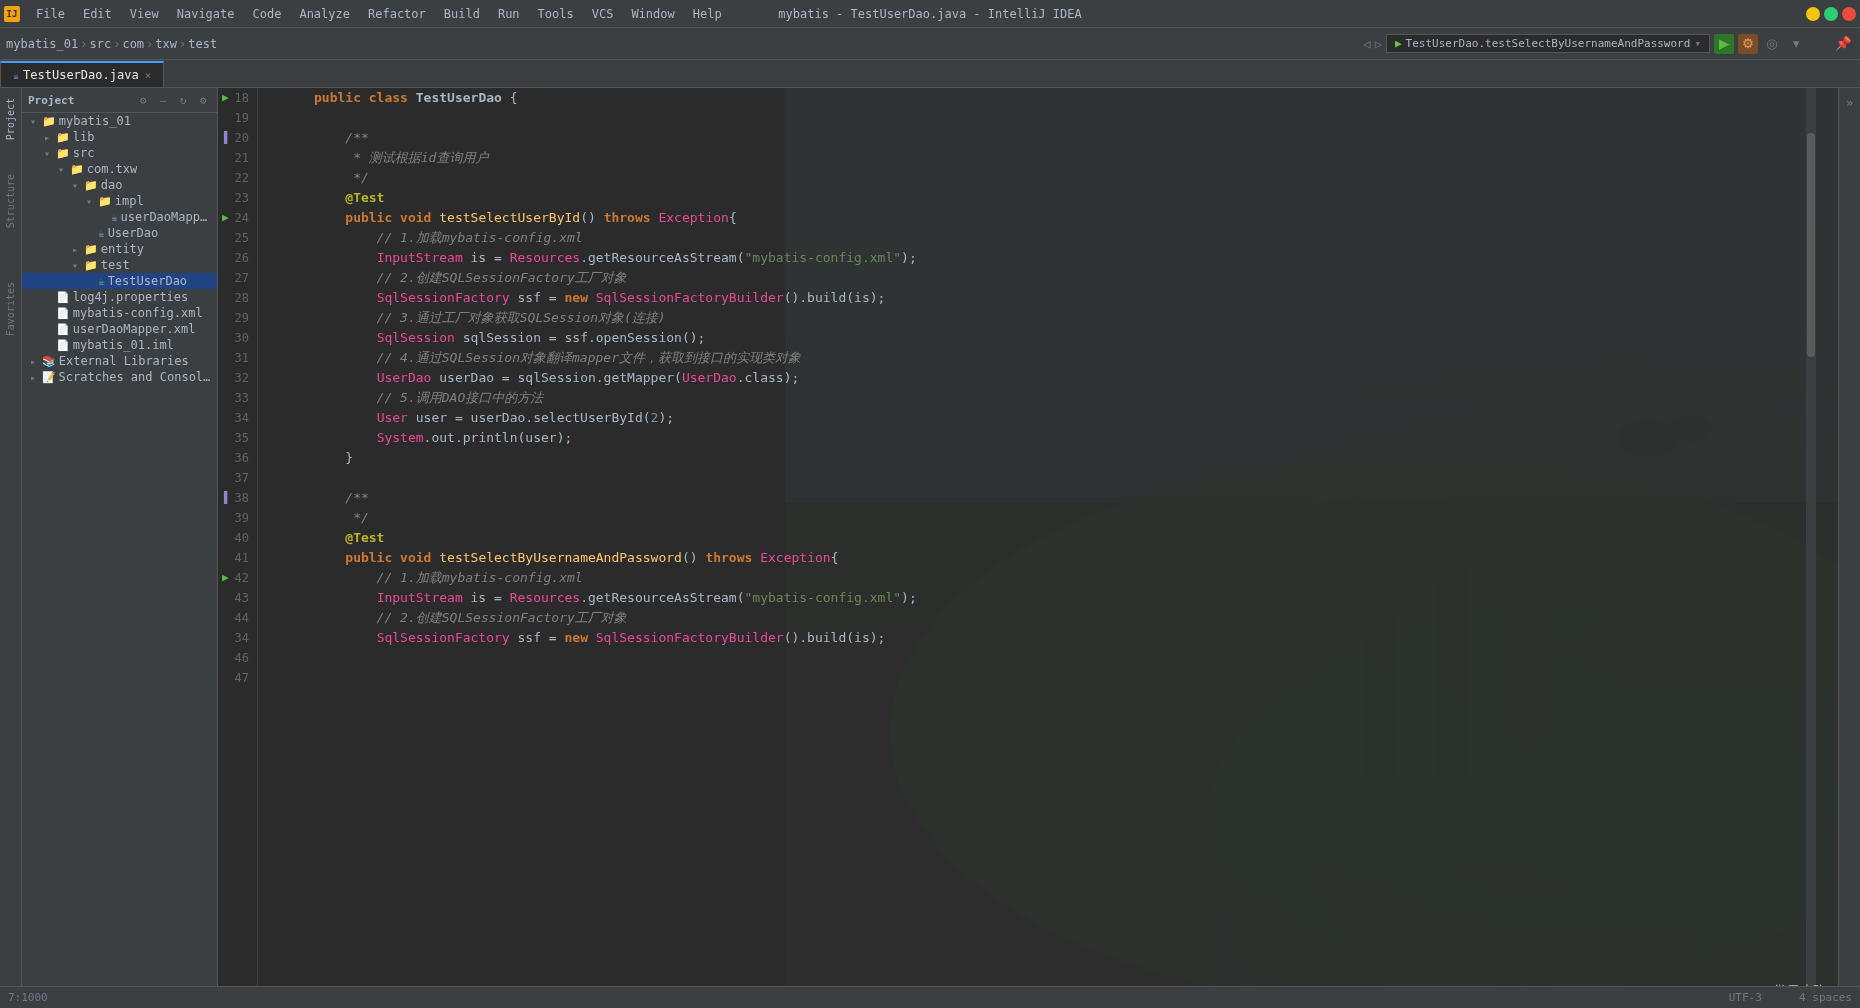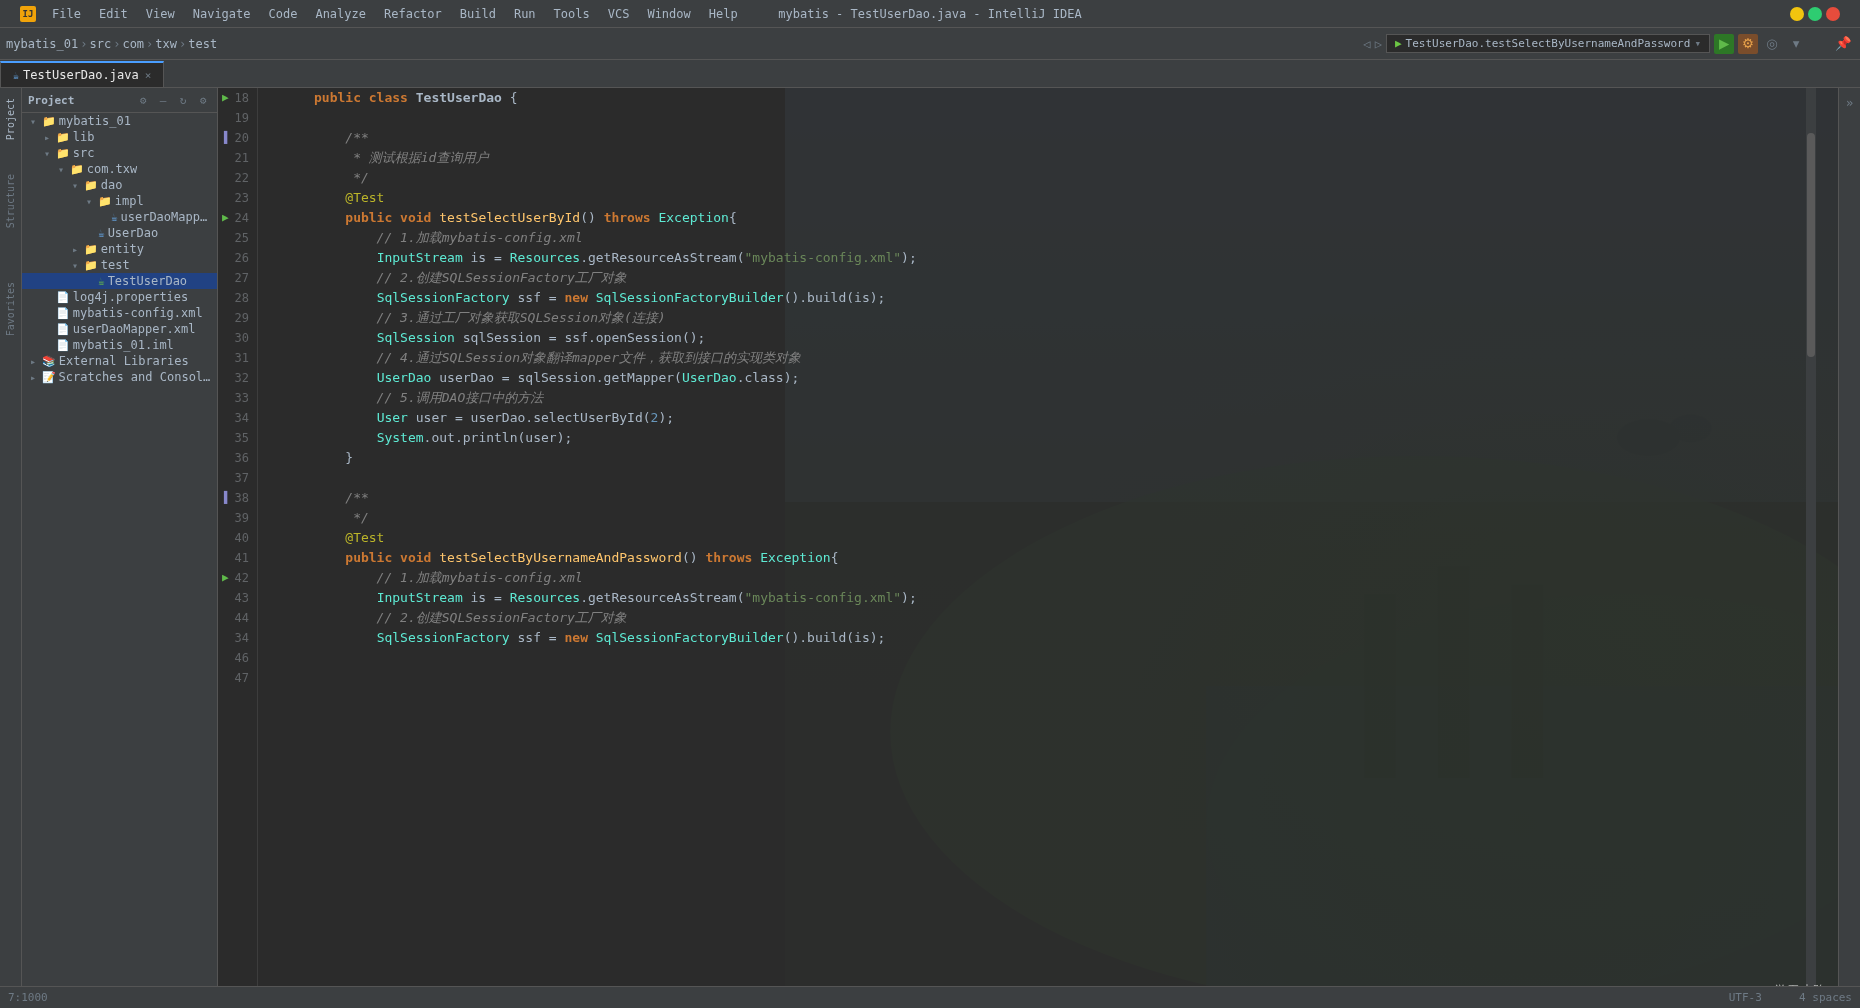--- a/index.html
+++ b/index.html
@@ -12,21 +12,21 @@
       width: 1860px;
       height: 1008px;
     }
 
     
     .title-bar {
       background: #3c3f41;
       height: 28px;
       display: flex;
       align-items: center;
-      padding: 0 20px;
+      padding: 0 4px;
       border-bottom: 1px solid #555;
       justify-content: space-between;
       gap: 21px;
     }
     .title-bar-left { display: flex; align-items: center; gap: 8px; }
     .title-bar-menu { display: flex; gap: 2px; }
     .menu-item {
       padding: 2px 8px;
       color: #a9b7c6;
       font-size: 12px;
@@ -266,26 +266,26 @@
     .code-line {
       height: 20px;
       line-height: 20px;
       white-space: pre;
       display: flex;
       align-items: center;
     }
 
     
     .kw { color: #cc7832; font-weight: bold; } 
-    .type { color: #5eead4; } 
+    .type { color: #ec4899; } 
     .str { color: #6a8759; } 
     .cmt { color: #808080; font-style: italic; } 
     .num { color: #6897bb; } 
     .fn { color: #ffc66d; } 
-    .ann { color: #bbb529; } 
+    .ann { color: #bbb529; font-weight: bold; } 
     .plain { color: #a9b7c6; }
     .cn { color: #a9b7c6; font-weight: bold; } 
 
     
     .watermark {
       position: absolute;
       bottom: 8px;
       right: 12px;
       color: rgba(255,255,255,0.6);
       font-size: 13px;

